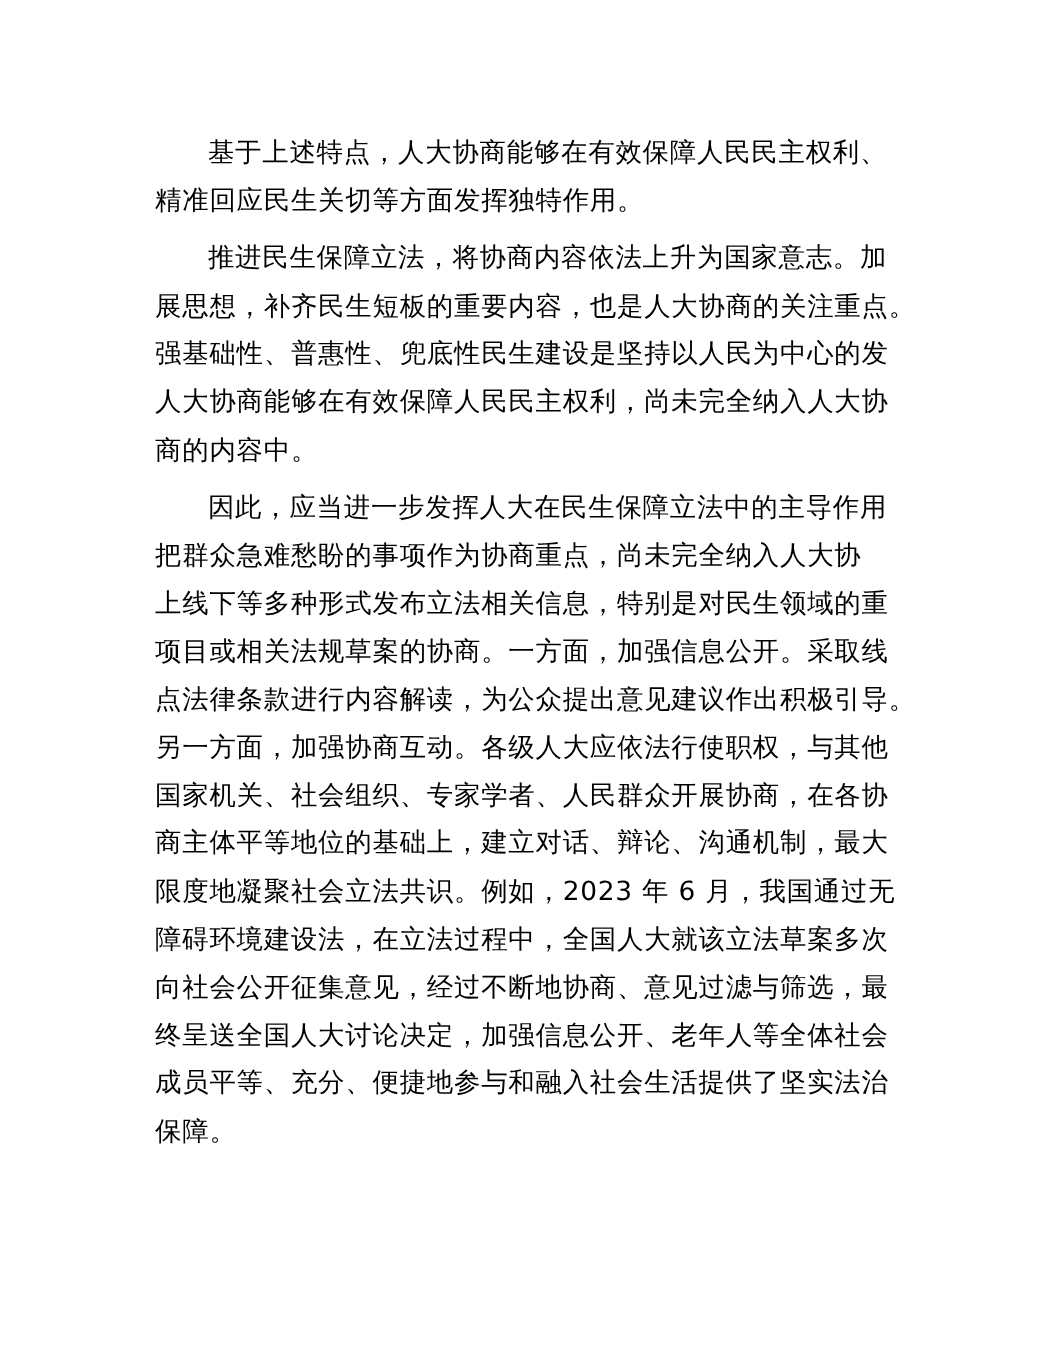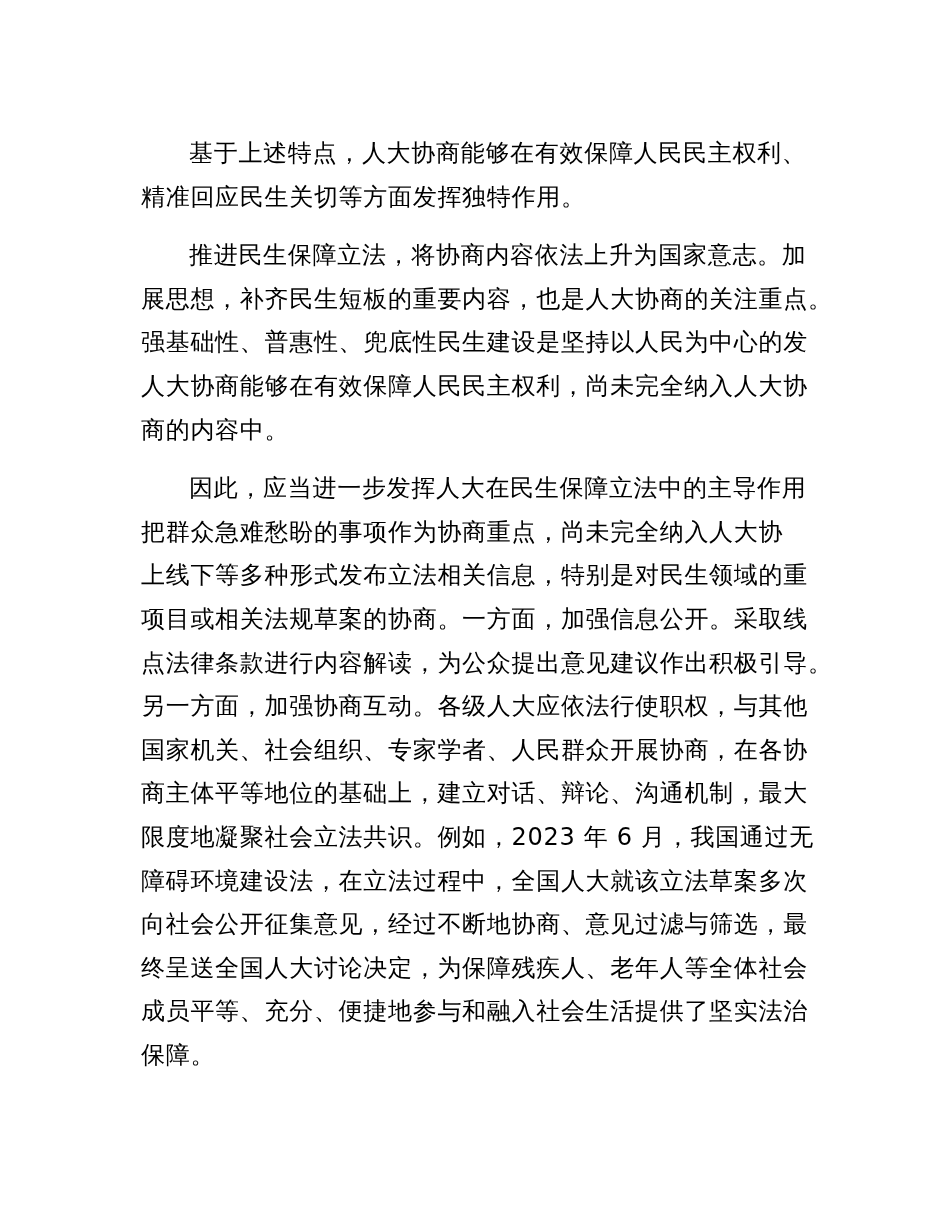--- a/index.html
+++ b/index.html
@@ -34,21 +34,20 @@
     }
     .line {
       font-size: 24px;
       line-height: 43.6px;
       height: 43.6px;
       letter-spacing: 0.7px;
       white-space: nowrap;
     }
     .line.indent {
       padding-left: 48px;
-      margin-top: 15px;
     }
   </style>
 </head>
 <body>
 
 <div class="page">
   <div class="text-block">
 
     <div class="paragraph">
       <div class="line indent">基于上述特点，人大协商能够在有效保障人民民主权利、</div>
@@ -68,19 +67,19 @@
       <div class="line">把群众急难愁盼的事项作为协商重点，尚未完全纳入人大协</div>
       <div class="line">上线下等多种形式发布立法相关信息，特别是对民生领域的重</div>
       <div class="line">项目或相关法规草案的协商。一方面，加强信息公开。采取线</div>
       <div class="line">点法律条款进行内容解读，为公众提出意见建议作出积极引导。</div>
       <div class="line">另一方面，加强协商互动。各级人大应依法行使职权，与其他</div>
       <div class="line">国家机关、社会组织、专家学者、人民群众开展协商，在各协</div>
       <div class="line">商主体平等地位的基础上，建立对话、辩论、沟通机制，最大</div>
       <div class="line">限度地凝聚社会立法共识。例如，2023 年 6 月，我国通过无</div>
       <div class="line">障碍环境建设法，在立法过程中，全国人大就该立法草案多次</div>
       <div class="line">向社会公开征集意见，经过不断地协商、意见过滤与筛选，最</div>
-      <div class="line">终呈送全国人大讨论决定，为保障残疾人、老年人等全体社会</div>
+      <div class="line">终呈送全国人大讨论决定，加强信息公开、老年人等全体社会</div>
       <div class="line">成员平等、充分、便捷地参与和融入社会生活提供了坚实法治</div>
       <div class="line">保障。</div>
     </div>
 
   </div>
 </div>
 
 </body></html>

